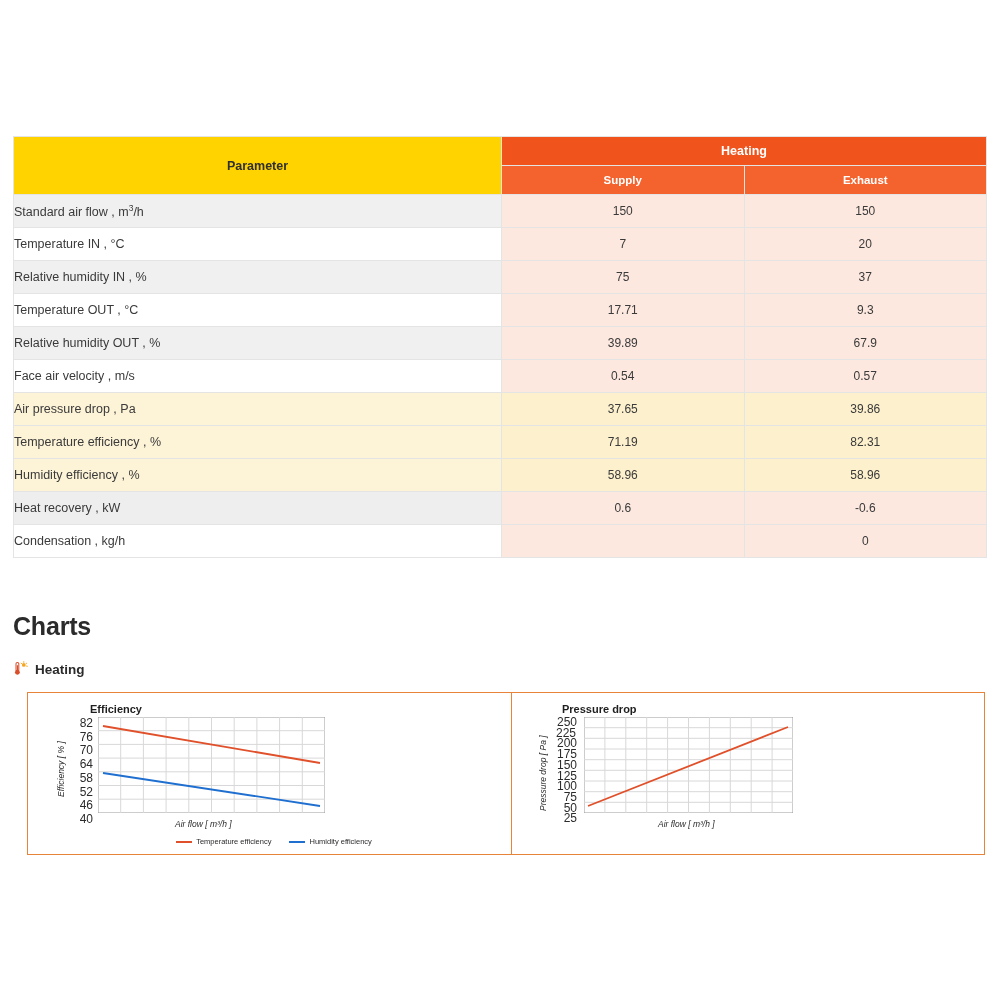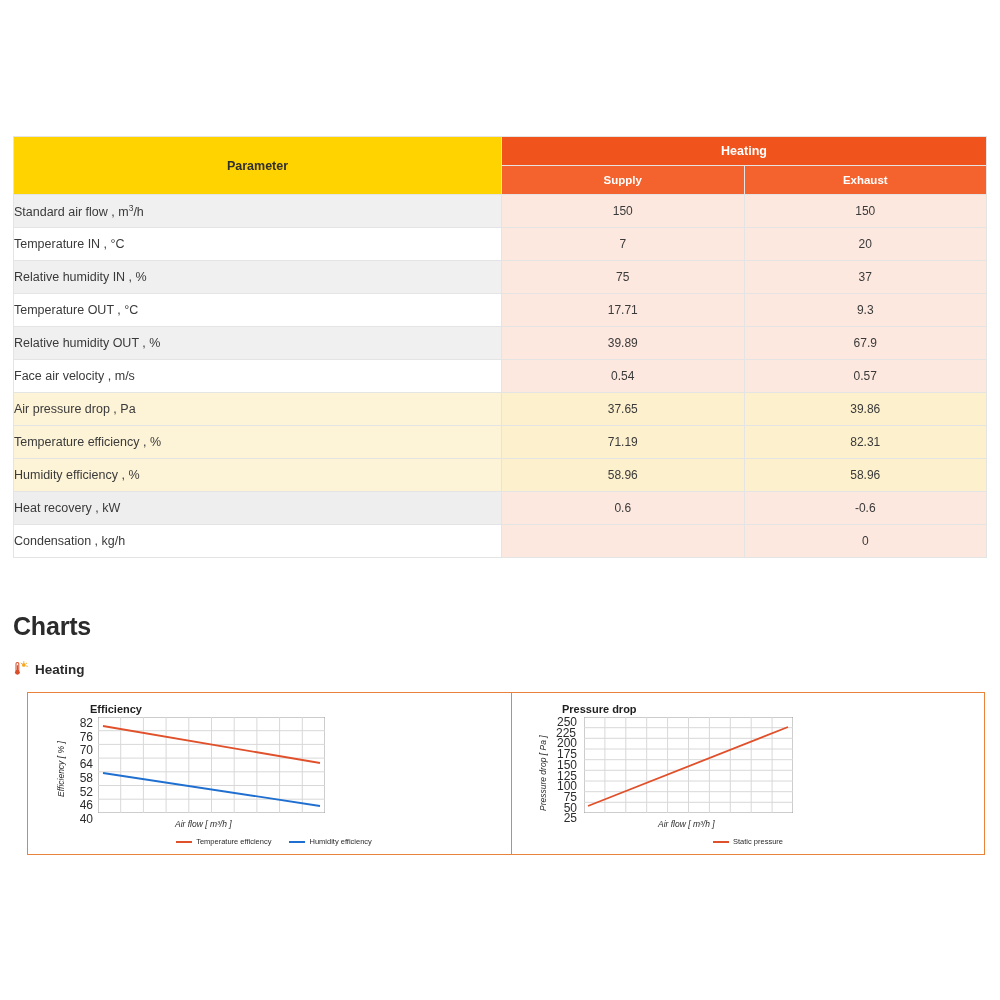--- a/index.html
+++ b/index.html
@@ -337,21 +337,15 @@
         <div class="ytick" style="left: 43px; top: 33.7px; text-align: center;">225</div>
         <div class="ytick" style="left: 43px; top: 44.4px;">200</div>
         <div class="ytick" style="left: 43px; top: 55.1px;">175</div>
         <div class="ytick" style="left: 43px; top: 65.8px;">150</div>
         <div class="ytick" style="left: 43px; top: 76.5px;">125</div>
         <div class="ytick" style="left: 43px; top: 87.2px;">100</div>
         <div class="ytick" style="left: 43px; top: 97.9px;">75</div>
         <div class="ytick" style="left: 43px; top: 108.6px;">50</div>
         <div class="ytick" style="left: 43px; top: 119.3px;">25</div>
       </div>
-    <div class="legend">
-      <span class="item">
-        <span class="swatch" style="background:#e0502a"></span>
-        <span>Static pressure</span>
-      </span>
-    </div>
   </div>
 
 </div>
 
 </body></html>

